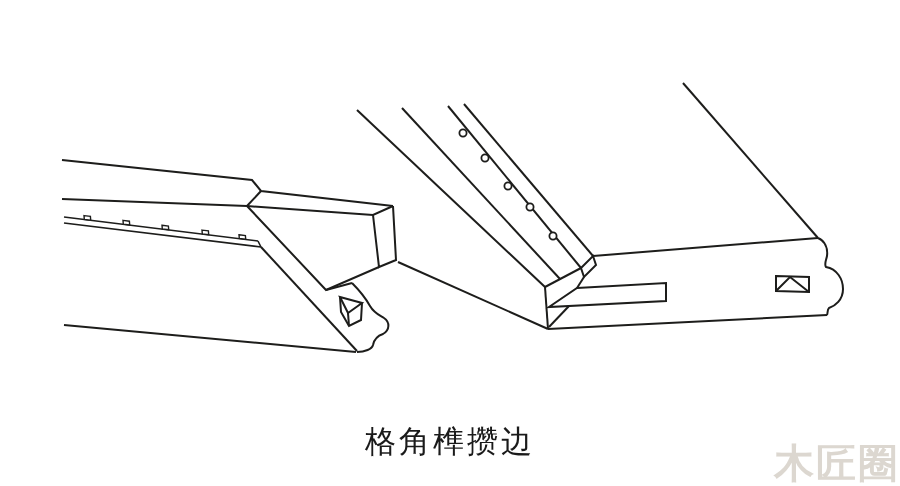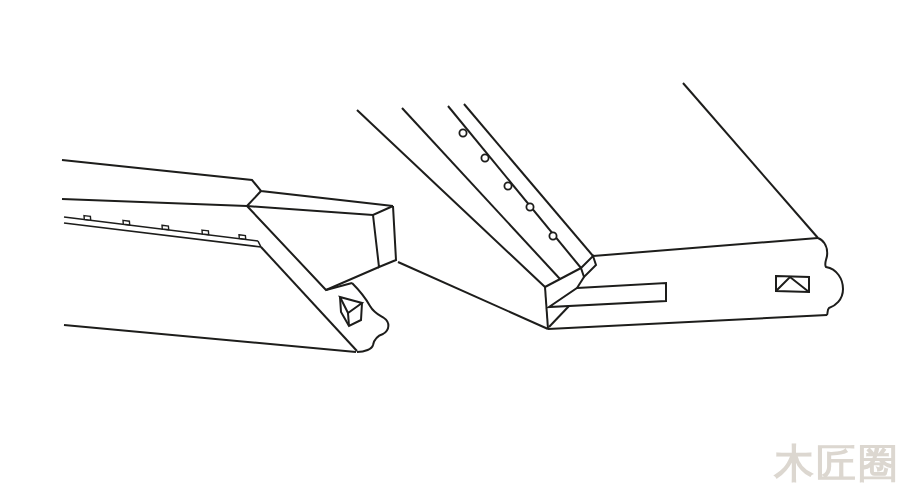--- a/index.html
+++ b/index.html
@@ -99,16 +99,17 @@
       <path d="M548 329 L827 315"></path>
 
       <path d="M577 288 L666 283 L666 301 L549 307 Z"></path>
       <path d="M569 306 L549 327"></path>
 
       <path d="M776 276 L809 277 L809 292 L776 291 Z"></path>
       <path d="M776 291 L790 277 L809 292"></path>
     </g>
   </svg>
 
+  <div class="caption">格角榫攒边</div>
 
   <div class="watermark">木匠圈</div>
 
 </div>
 
 </body></html>

